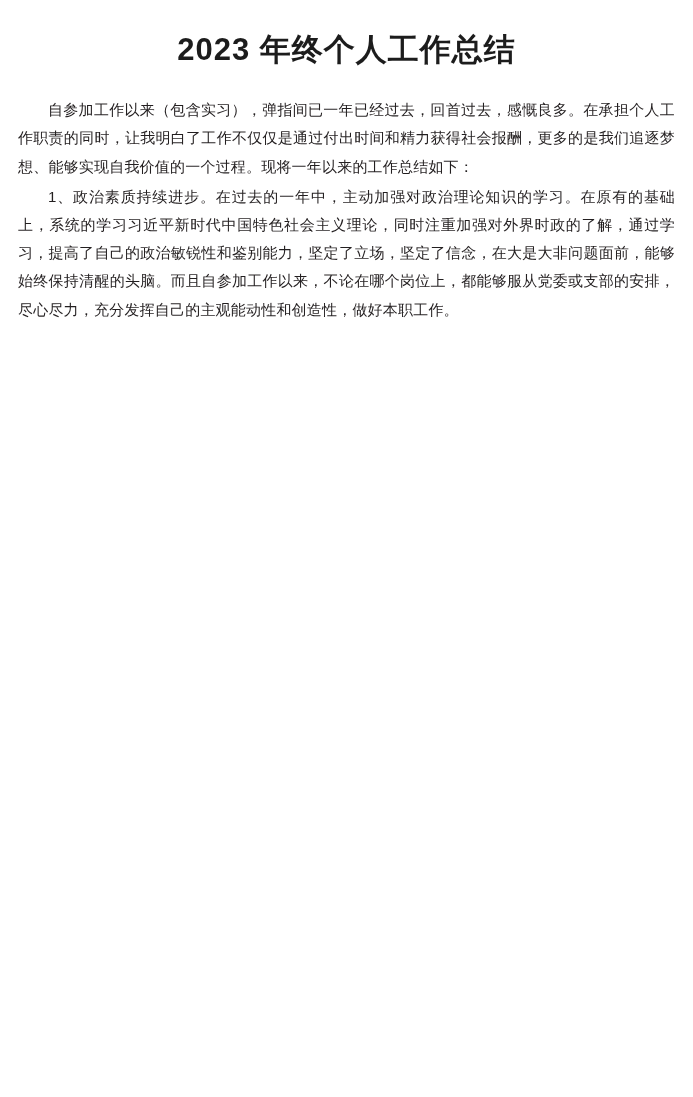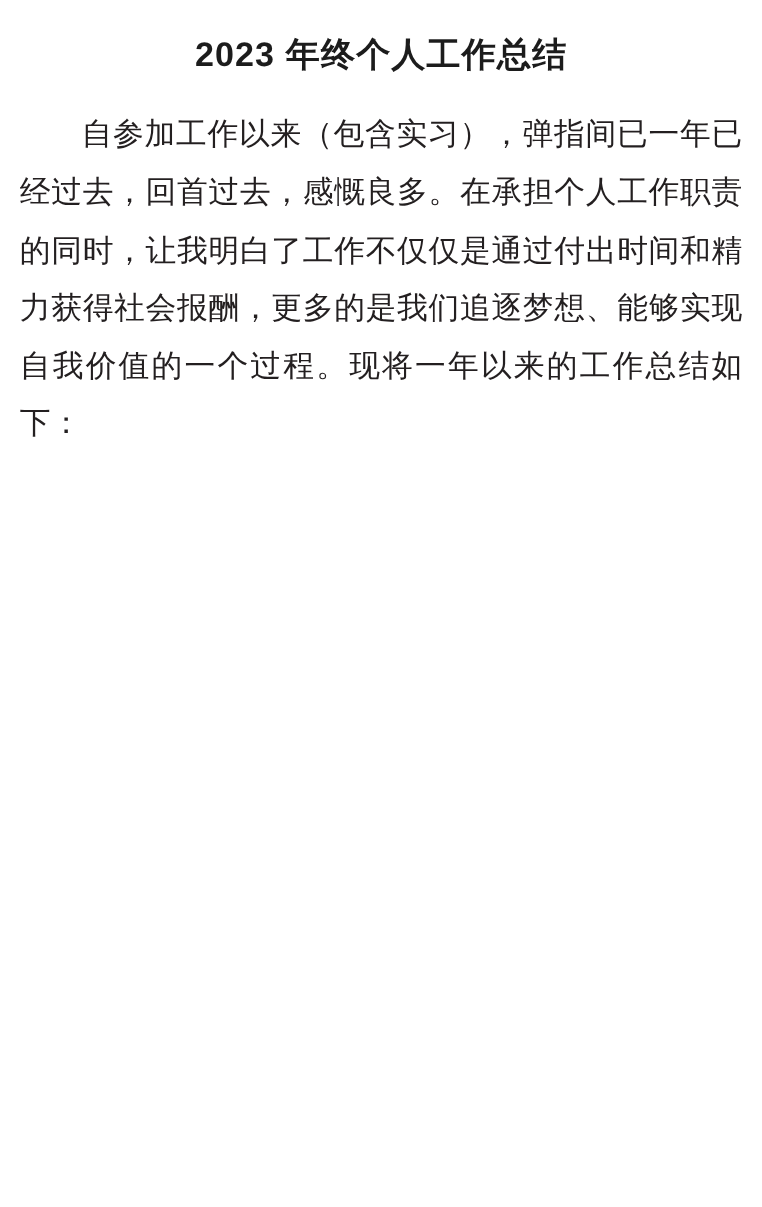--- a/index.html
+++ b/index.html
@@ -24,33 +24,34 @@
   .doc-title {
     font-size: 31px;
     font-weight: bold;
     text-align: center;
     letter-spacing: 1px;
     margin: 4px 0 26px 0;
     color: #1c1c1c;
     line-height: 1.3;
   }
   .doc-body {
-    font-size: 28px;
+    font-size: 15px;
     line-height: 1.88;
     text-align: justify;
     text-justify: inter-ideograph;
     color: #231f20;
   }
   .para {
     margin: 0 0 2px 0;
     text-indent: 2em;
     letter-spacing: 0.2px;
   }
 </style>
 </head>
 <body>
 
 <div class="page">
   <h1 class="doc-title">2023 年终个人工作总结</h1>
   <div class="doc-body">
     <p class="para">自参加工作以来（包含实习），弹指间已一年已经过去，回首过去，感慨良多。在承担个人工作职责的同时，让我明白了工作不仅仅是通过付出时间和精力获得社会报酬，更多的是我们追逐梦想、能够实现自我价值的一个过程。现将一年以来的工作总结如下：</p>
+    <p class="para">1、政治素质持续进步。在过去的一年中，主动加强对政治理论知识的学习。在原有的基础上，系统的学习习近平新时代中国特色社会主义理论，同时注重加强对外界时政的了解，通过学习，提高了自己的政治敏锐性和鉴别能力，坚定了立场，坚定了信念，在大是大非问题面前，能够始终保持清醒的头脑。而且自参加工作以来，不论在哪个岗位上，都能够服从党委或支部的安排，尽心尽力，充分发挥自己的主观能动性和创造性，做好本职工作。</p>
   </div>
 </div>
 
 </body></html>

